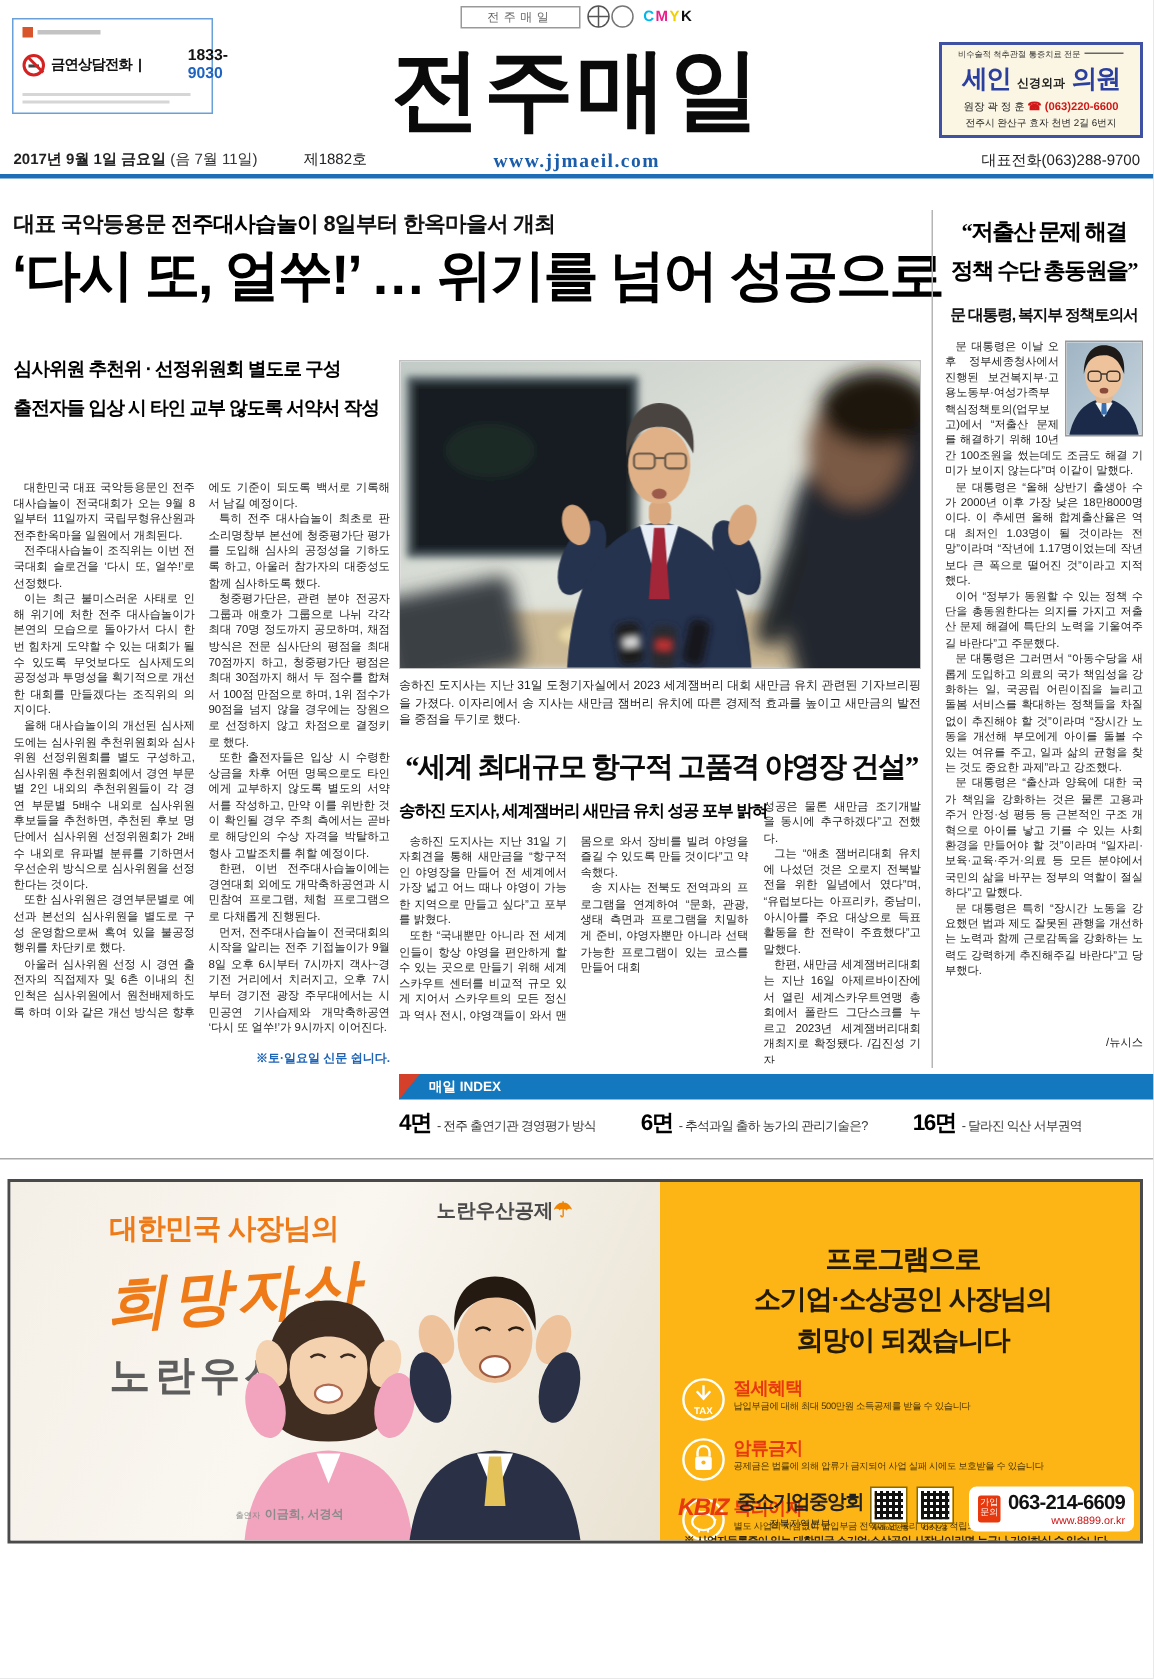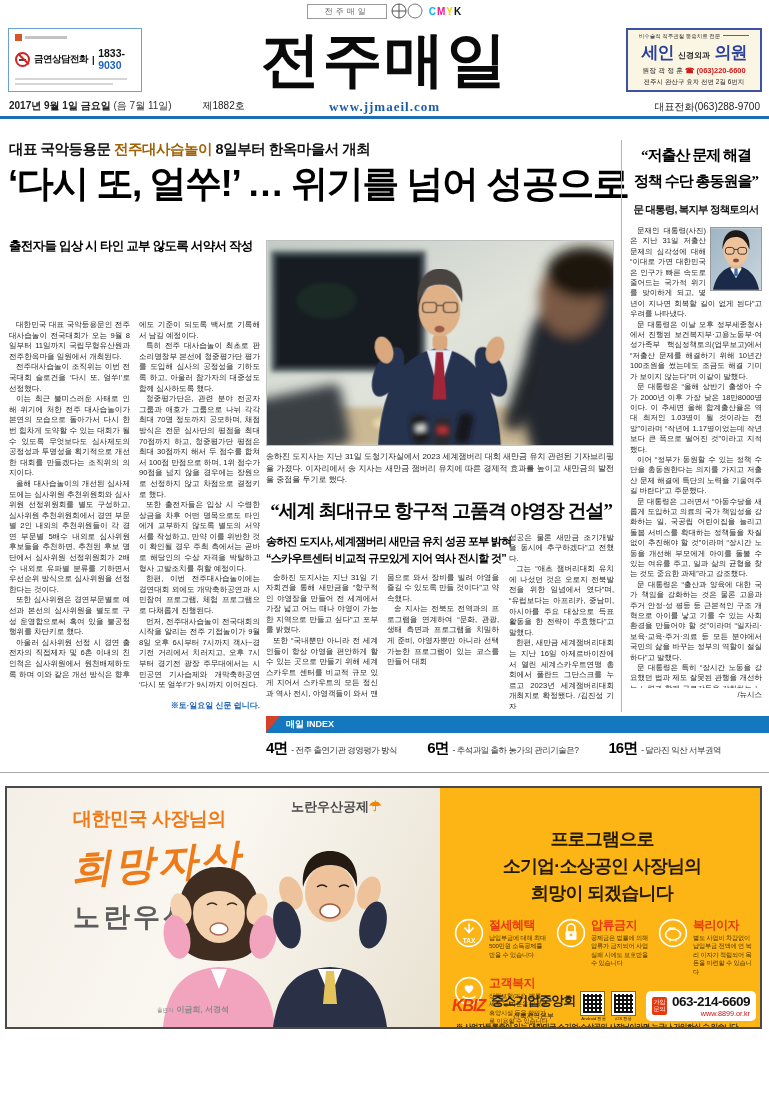--- a/index.html
+++ b/index.html
@@ -9,30 +9,30 @@
   [data-name]{box-sizing:border-box;}
 
   
   .print-strip{position:absolute;top:3px;left:0;right:0;display:flex;justify-content:center;align-items:center;gap:4px;}
   .pm-box{width:80px;height:15px;border:1px solid #999;display:flex;align-items:center;justify-content:center;
           font-size:8px;color:#666;letter-spacing:3px;}
   .pm-cmyk{font-size:10px;font-weight:bold;letter-spacing:1px;}
   .pm-cmyk .c{color:#00b7eb}.pm-cmyk .m{color:#ec1e8c}.pm-cmyk .y{color:#f2cf00}.pm-cmyk .k{color:#111}
 
   
-  .hdr-ad-left{position:absolute;left:8px;top:28px;width:134px;height:64px;border:1px solid #6aa0d8;padding:4px 6px;background:#fff;}
+  .hdr-ad-left{position:absolute;left:8px;top:12px;width:134px;height:64px;border:1px solid #6aa0d8;padding:4px 6px;background:#fff;}
   .mini-logo-row{display:flex;align-items:center;gap:3px;height:9px;}
   .mini-logo-sq{width:7px;height:7px;background:#d8542a;}
   .mini-bar{height:3px;background:#c3c3c3;}
   .smk-row{display:flex;align-items:center;gap:4px;margin-top:5px;}
   .no-smoking-icon{width:15px;height:15px;border:2px solid #d42222;border-radius:50%;position:relative;flex:0 0 15px;}
   .no-smoking-icon::before{content:"";position:absolute;left:2px;top:5px;width:7px;height:2.5px;background:#444;}
   .no-smoking-icon::after{content:"";position:absolute;left:-1px;top:4.5px;width:15px;height:2px;background:#d42222;transform:rotate(45deg);}
   .smk-label{font-size:9.5px;font-weight:bold;white-space:nowrap;letter-spacing:-0.5px;}
-  .smk-phone-black{font-size:10.5px;font-weight:bold;}
+  .smk-phone-black{font-size:10.5px;font-weight:bold;margin-left:27px;}
   .smk-phone-blue{font-size:10.5px;font-weight:bold;color:#1f63c0;}
   .fine-bars{margin-top:7px;}
   .fine-bars div{height:2px;background:#d6d6d6;margin-top:3px;}
 
   .masthead{position:absolute;left:0;right:0;top:28px;text-align:center;
             font-size:60px;line-height:64px;font-weight:900;letter-spacing:2px;color:#0a0a0a;}
 
   .hdr-ad-right{position:absolute;right:7px;top:28px;width:136px;height:64px;border:2px solid #3f51a3;
                 background:#fbf6e3;text-align:center;padding:3px 2px;}
   .sein-top{font-size:5.5px;color:#333;white-space:nowrap;}
@@ -48,21 +48,21 @@
   .dl-date{font-weight:bold;}
   .dl-lunar{font-weight:normal;color:#333;}
   .dl-issue{margin-left:28px;}
   .dl-site{position:absolute;left:0;right:0;text-align:center;top:0;color:#1a5dab;font-weight:bold;
            font-family:"Liberation Serif",serif;font-size:13px;letter-spacing:1px;}
   .dl-phone{position:absolute;right:0;top:1px;}
   .blue-rule{position:absolute;left:0;right:0;top:116px;height:3px;background:#1d6eb7;}
 
   
   .kicker{position:absolute;left:9px;top:140px;font-size:14.5px;font-weight:bold;letter-spacing:-0.5px;color:#111;}
-  .kicker .hl{color:#a16207;}
+  .kicker .hl{color:#000000;}
   .headline{position:absolute;left:8px;top:159px;width:612px;text-align:center;white-space:nowrap;
             font-size:37px;font-weight:900;letter-spacing:-1.5px;color:#000;}
 
   .subheads{position:absolute;left:9px;top:233px;width:252px;}
   .subheads div{font-size:12.5px;font-weight:bold;line-height:26px;letter-spacing:-0.7px;color:#000;white-space:nowrap;}
 
   .lead-body{position:absolute;left:9px;top:320px;width:251px;height:378px;
              column-count:2;column-gap:9px;column-fill:auto;overflow:hidden;
              font-size:7.6px;line-height:10.6px;text-align:justify;color:#1a1a1a;}
   .lead-body p{margin:0;text-indent:7px;}
@@ -117,21 +117,21 @@
              font-size:40px;color:#ee7b18;transform:rotate(-4deg);letter-spacing:3px;margin:4px 0 0 -2px;}
   .ad-brandname{font-size:27px;font-weight:900;color:#5d5d5d;letter-spacing:3px;margin-top:8px;}
   .ad-logo{position:absolute;left:284px;top:10px;font-size:13px;font-weight:bold;color:#4a4a4a;white-space:nowrap;}
   .ad-logo .umb{color:#f08300;font-size:14px;}
   .ad-models{position:absolute;left:118px;bottom:0;width:300px;height:188px;}
   .ad-models-caption{position:absolute;left:150px;bottom:12px;font-size:8px;color:#8a8a8a;font-weight:bold;}
   .ad-models-caption .lab{font-size:5.5px;font-weight:normal;margin-right:3px;}
 
   .ad-right{position:absolute;left:433px;top:0;width:324px;height:100%;background:#fcb515;}
   .ad-head{margin-top:38px;text-align:center;font-size:18px;font-weight:800;color:#241a00;line-height:27px;letter-spacing:-0.8px;}
-  .ben-grid{position:absolute;left:14px;top:130px;width:298px;display:grid;grid-template-columns:1fr 1fr 1fr;gap:0 8px;}
+  .ben-grid{position:absolute;left:14px;top:130px;width:298px;display:grid;grid-template-columns:1fr;gap:10px 8px;}
   .ben{display:flex;gap:5px;}
   .ben svg{flex:0 0 30px;width:30px;height:30px;}
   .ben-title{font-size:12px;font-weight:800;color:#e8380d;line-height:14px;letter-spacing:-0.5px;}
   .ben-desc{font-size:6.2px;color:#4a3300;line-height:8.4px;margin-top:2px;letter-spacing:-0.2px;}
   .ad-notes{position:absolute;left:16px;top:234px;width:296px;font-size:7.1px;font-weight:bold;color:#2e2200;line-height:10.5px;letter-spacing:-0.3px;}
   .ad-fine{position:absolute;left:16px;top:258px;width:296px;font-size:4.7px;color:#3a2e00;line-height:6.8px;
            border-top:1px solid #cf9400;padding-top:3px;}
   .ad-dl{position:absolute;left:16px;top:277px;width:296px;font-size:7.3px;color:#241a00;letter-spacing:-0.3px;}
   .ad-dl b{font-weight:900;}
   .ad-bottom{position:absolute;left:12px;bottom:6px;width:304px;display:flex;align-items:center;gap:6px;}
@@ -208,20 +208,21 @@
     <span class="dl-phone" data-name="main-phone">대표전화(063)288-9700</span>
   </div>
   <div class="blue-rule" data-name="header-rule"></div>
 
   <div class="kicker" data-name="lead-kicker">
     <span>대표 국악등용문 </span><span class="hl" data-name="kicker-highlight">전주대사습놀이</span><span> 8일부터 한옥마을서 개최</span>
   </div>
   <div class="headline" data-name="lead-headline">‘다시 또, 얼쑤!’ … 위기를 넘어 성공으로</div>
 
   <div class="subheads" data-name="lead-subheads">
+    <div data-name="lead-subhead">심사위원 추천위 · 선정위원회 별도로 구성</div>
     <div data-name="lead-subhead">출전자들 입상 시 타인 교부 않도록 서약서 작성</div>
   </div>
 
   <div class="lead-body" data-name="lead-body">
     <p data-name="lead-paragraph">대한민국 대표 국악등용문인 전주대사습놀이 전국대회가 오는 9월 8일부터 11일까지 국립무형유산원과 전주한옥마을 일원에서 개최된다.</p>
     <p data-name="lead-paragraph">전주대사습놀이 조직위는 이번 전국대회 슬로건을 ‘다시 또, 얼쑤!’로 선정했다.</p>
     <p data-name="lead-paragraph">이는 최근 불미스러운 사태로 인해 위기에 처한 전주 대사습놀이가 본연의 모습으로 돌아가서 다시 한 번 힘차게 도약할 수 있는 대회가 될 수 있도록 무엇보다도 심사제도의 공정성과 투명성을 획기적으로 개선한 대회를 만들겠다는 조직위의 의지이다.</p>
     <p data-name="lead-paragraph">올해 대사습놀이의 개선된 심사제도에는 심사위원 추천위원회와 심사위원 선정위원회를 별도 구성하고, 심사위원 추천위원회에서 경연 부문별 2인 내외의 추천위원들이 각 경연 부문별 5배수 내외로 심사위원 후보들을 추천하면, 추천된 후보 명단에서 심사위원 선정위원회가 2배수 내외로 유파별 분류를 기하면서 우선순위 방식으로 심사위원을 선정한다는 것이다.</p>
     <p data-name="lead-paragraph">또한 심사위원은 경연부문별로 예선과 본선의 심사위원을 별도로 구성 운영함으로써 혹여 있을 불공정 행위를 차단키로 했다.</p>
     <p data-name="lead-paragraph">아울러 심사위원 선정 시 경연 출전자의 직접제자 및 6촌 이내의 친인척은 심사위원에서 원천배제하도록 하며 이와 같은 개선 방식은 향후에도 기준이 되도록 백서로 기록해서 남길 예정이다.</p>
@@ -255,21 +256,20 @@
         <path d="M20,42 L26,52 L32,42 L28,40 L24,40 Z" fill="#f2f4f6"></path>
         <path d="M24.5,41 L27.5,41 L28,50 L24,50 Z" fill="#3a6fb0"></path>
         <rect x="20" y="31" width="12" height="11" rx="3" fill="#e2b892"></rect>
         <ellipse cx="26" cy="23" rx="13" ry="16" fill="#eec39c"></ellipse>
         <path d="M12,22 C12,7 19,2 26,2 C35,2 41,8 40,22 C36,11 31,9 26,9 C18,9 14,13 12,22 Z" fill="#1d1a17"></path>
         <rect x="15" y="20" width="9" height="7" rx="2.5" fill="none" stroke="#3a332c" stroke-width="1"></rect>
         <rect x="28" y="20" width="9" height="7" rx="2.5" fill="none" stroke="#3a332c" stroke-width="1"></rect>
         <path d="M24 22 h4" stroke="#3a332c" stroke-width="1"></path>
         <ellipse cx="26" cy="33.5" rx="3" ry="2" fill="#8a4a3a"></ellipse>
       </svg>
-      <p data-name="sidebar-paragraph">문재인 대통령(사진)은 지난 31일 저출산 문제의 심각성에 대해 “이대로 가면 대한민국은 인구가 빠른 속도로 줄어드는 국가적 위기를 맞이하게 되고, 몇 년이 지나면 회복할 길이 없게 된다”고 우려를 나타냈다.</p>
       <p data-name="sidebar-paragraph">문 대통령은 이날 오후 정부세종청사에서 진행된 보건복지부·고용노동부·여성가족부 핵심정책토의(업무보고)에서 “저출산 문제를 해결하기 위해 10년간 100조원을 썼는데도 조금도 해결 기미가 보이지 않는다”며 이같이 말했다.</p>
       <p data-name="sidebar-paragraph">문 대통령은 “올해 상반기 출생아 수가 2000년 이후 가장 낮은 18만8000명이다. 이 추세면 올해 합계출산율은 역대 최저인 1.03명이 될 것이라는 전망”이라며 “작년에 1.17명이었는데 작년보다 큰 폭으로 떨어진 것”이라고 지적했다.</p>
       <p data-name="sidebar-paragraph">이어 “정부가 동원할 수 있는 정책 수단을 총동원한다는 의지를 가지고 저출산 문제 해결에 특단의 노력을 기울여주길 바란다”고 주문했다.</p>
       <p data-name="sidebar-paragraph">문 대통령은 그러면서 “아동수당을 새롭게 도입하고 의료의 국가 책임성을 강화하는 일, 국공립 어린이집을 늘리고 돌봄 서비스를 확대하는 정책들을 차질 없이 추진해야 할 것”이라며 “장시간 노동을 개선해 부모에게 아이를 돌볼 수 있는 여유를 주고, 일과 삶의 균형을 찾는 것도 중요한 과제”라고 강조했다.</p>
       <p data-name="sidebar-paragraph">문 대통령은 “출산과 양육에 대한 국가 책임을 강화하는 것은 물론 고용과 주거 안정·성 평등 등 근본적인 구조 개혁으로 아이를 낳고 기를 수 있는 사회 환경을 만들어야 할 것”이라며 “일자리·보육·교육·주거·의료 등 모든 분야에서 국민의 삶을 바꾸는 정부의 역할이 절실하다”고 말했다.</p>
       <p data-name="sidebar-paragraph">문 대통령은 특히 “장시간 노동을 강요했던 법과 제도 잘못된 관행을 개선하는 노력과 함께 근로감독을 강화하는 노력도 강력하게 추진해주길 바란다”고 당부했다.</p>
     </div>
     <div class="sb-byline" data-name="sidebar-byline">/뉴시스</div>
   </div>
 
@@ -324,21 +324,20 @@
         <ellipse cx="320" cy="32" rx="38" ry="26" fill="#1a140f"></ellipse>
         <rect x="248" y="120" width="18" height="72" rx="6" fill="#22262c" transform="rotate(18 257 156)"></rect>
         <rect x="-12" y="152" width="92" height="62" rx="8" fill="#3a3f45" transform="rotate(-12 34 183)"></rect>
       </g>
     </svg>
     <div class="caption" data-name="photo-caption">송하진 도지사는 지난 31일 도청기자실에서 2023 세계잼버리 대회 새만금 유치 관련된 기자브리핑을 가졌다. 이자리에서 송 지사는 새만금 잼버리 유치에 따른 경제적 효과를 높이고 새만금의 발전을 중점을 두기로 했다.</div>
     <div class="h2" data-name="second-headline">“세계 최대규모 항구적 고품격 야영장 건설”</div>
     <div class="second-row" data-name="second-article">
       <div class="second-left">
         <div class="s-sub" data-name="second-subhead-1">송하진 도지사, 세계잼버리 새만금 유치 성공 포부 밝혀</div>
-        <div class="s-sub" data-name="second-subhead-2">“스카우트센터 비교적 규모있게 지어 역사 전시할 것”</div>
         <div class="second-cols" data-name="second-body-left">
           <p data-name="second-paragraph">송하진 도지사는 지난 31일 기자회견을 통해 새만금을 “항구적인 야영장을 만들어 전 세계에서 가장 넓고 어느 때나 야영이 가능한 지역으로 만들고 싶다”고 포부를 밝혔다.</p>
           <p data-name="second-paragraph">또한 “국내뿐만 아니라 전 세계인들이 항상 야영을 편안하게 할 수 있는 곳으로 만들기 위해 세계 스카우트 센터를 비교적 규모 있게 지어서 스카우트의 모든 정신과 역사 전시, 야영객들이 와서 맨 몸으로 와서 장비를 빌려 야영을 즐길 수 있도록 만들 것이다”고 약속했다.</p>
           <p data-name="second-paragraph">송 지사는 전북도 전역과의 프로그램을 연계하여 “문화, 관광, 생태 측면과 프로그램을 치밀하게 준비, 야영자뿐만 아니라 선택 가능한 프로그램이 있는 코스를 만들어 대회</p>
         </div>
       </div>
       <div class="second-right" data-name="second-body-right">
         <p class="cont" data-name="second-paragraph">성공은 물론 새만금 조기개발을 동시에 추구하겠다”고 전했다.</p>
         <p data-name="second-paragraph">그는 “애초 잼버리대회 유치에 나섰던 것은 오로지 전북발전을 위한 일념에서 였다”며, “유럽보다는 아프리카, 중남미, 아시아를 주요 대상으로 득표활동을 한 전략이 주효했다”고 말했다.</p>
         <p data-name="second-paragraph">한편, 새만금 세계잼버리대회는 지난 16일 아제르바이잔에서 열린 세계스카우트연맹 총회에서 폴란드 그단스크를 누르고 2023년 세계잼버리대회 개최지로 확정됐다.  /김진성 기자</p>

